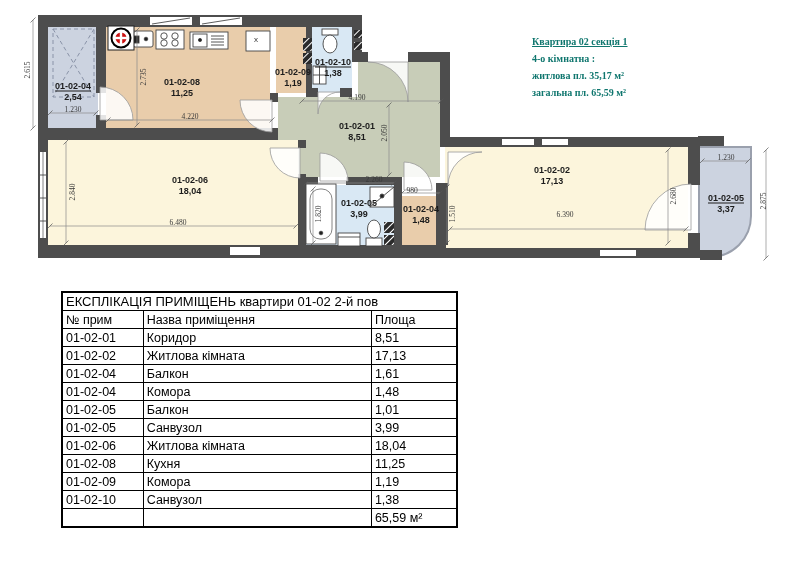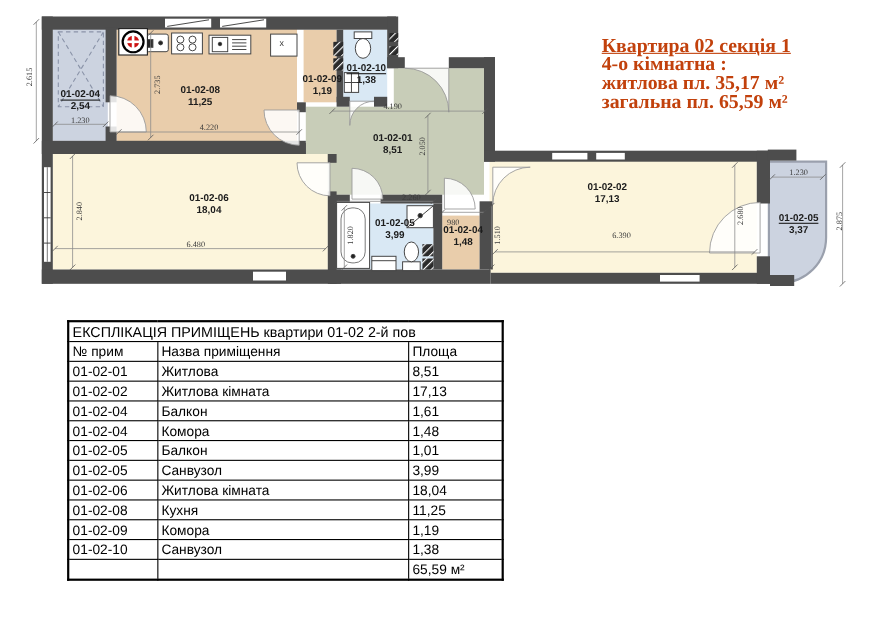--- a/index.html
+++ b/index.html
@@ -11,22 +11,22 @@
   .wall{position:absolute;background:#4d4d4d;}
   .room-label{position:absolute;transform:translate(-50%,-50%);text-align:center;
       font-size:9px;font-weight:bold;color:#1c1c1c;line-height:10.5px;white-space:nowrap;z-index:30;}
   .room-label .code.u{border-bottom:1px solid #1c1c1c;}
   .dim{position:absolute;transform:translate(-50%,-50%);font-family:"Liberation Serif",serif;
       font-size:7.5px;color:#3a3a3a;white-space:nowrap;z-index:25;background:transparent;}
   .dim.rot{transform:translate(-50%,-50%) rotate(-90deg);}
   svg.overlay{position:absolute;left:0;top:0;z-index:20;}
   .win{position:absolute;background:#fff;z-index:6;}
   
-  .hdr{position:absolute;left:547px;top:33px;font-family:"Liberation Serif",serif;
-       font-weight:bold;font-size:18px;color:#c2410c;line-height:17px;}
+  .hdr{position:absolute;left:532px;top:33px;font-family:"Liberation Serif",serif;
+       font-weight:bold;font-size:10px;color:#0f766e;line-height:17px;}
   .hdr .u{text-decoration:underline;}
   
   .tbl-wrap{position:absolute;left:61px;top:291px;width:397px;}
   table.expl{border-collapse:collapse;width:100%;border:2px solid #000;
        font-size:12.5px;color:#000;}
   table.expl td,table.expl th{border:1px solid #000;height:17px;padding:0 3px;
        font-weight:normal;white-space:nowrap;}
   table.expl .title-cell{font-size:13px;}
   table.expl .hdr-cell{text-align:center;}
   table.expl .c-num{width:76px;text-align:left;}
@@ -249,21 +249,21 @@
         <span class="dim rot" style="left: 27px; top: 70px;">2.615</span>
         <span class="dim" style="left: 73px; top: 109px;">1.230</span>
         <span class="dim rot" style="left: 143px; top: 77px;">2.735</span>
         <span class="dim" style="left: 190px; top: 116px;">4.220</span>
         <span class="dim" style="left: 357px; top: 97px;">4.190</span>
         <span class="dim rot" style="left: 384px; top: 133px;">2.050</span>
         <span class="dim rot" style="left: 72px; top: 192px;">2.840</span>
         <span class="dim" style="left: 178px; top: 222px;">6.480</span>
         <span class="dim" style="left: 349px; top: 179px; margin-left: 25px;">2.260</span>
         <span class="dim rot" style="left: 318px; top: 214px;">1.820</span>
-        <span class="dim" style="left: 412px; top: 190px; margin-top: 12px;">980</span>
+        <span class="dim" style="left: 412px; top: 190px;">980</span>
         <span class="dim rot" style="left: 452px; top: 214px;">1.510</span>
         <span class="dim rot" style="left: 673px; top: 196px;">2.680</span>
         <span class="dim" style="left: 565px; top: 214px;">6.390</span>
         <span class="dim" style="left: 726px; top: 157px;">1.230</span>
         <span class="dim rot" style="left: 763px; top: 201px;">2.875</span>
       </div>
   </div>
 
   <div class="hdr">
     <div class="u">Квартира 02 секція 1</div>
@@ -280,21 +280,21 @@
         </tr>
         <tr>
           <th class="hdr-cell c-num">№ прим</th>
           <th class="hdr-cell c-name">Назва приміщення</th>
           <th class="hdr-cell c-area">Площа</th>
         </tr>
       </thead>
       <tbody>
           <tr>
             <td class="c-num">01-02-01</td>
-            <td class="c-name">Житлова</td>
+            <td class="c-name">Коридор</td>
             <td class="c-area">8,51</td>
           </tr>
           <tr>
             <td class="c-num">01-02-02</td>
             <td class="c-name">Житлова кімната</td>
             <td class="c-area">17,13</td>
           </tr>
           <tr>
             <td class="c-num">01-02-04</td>
             <td class="c-name">Балкон</td>

